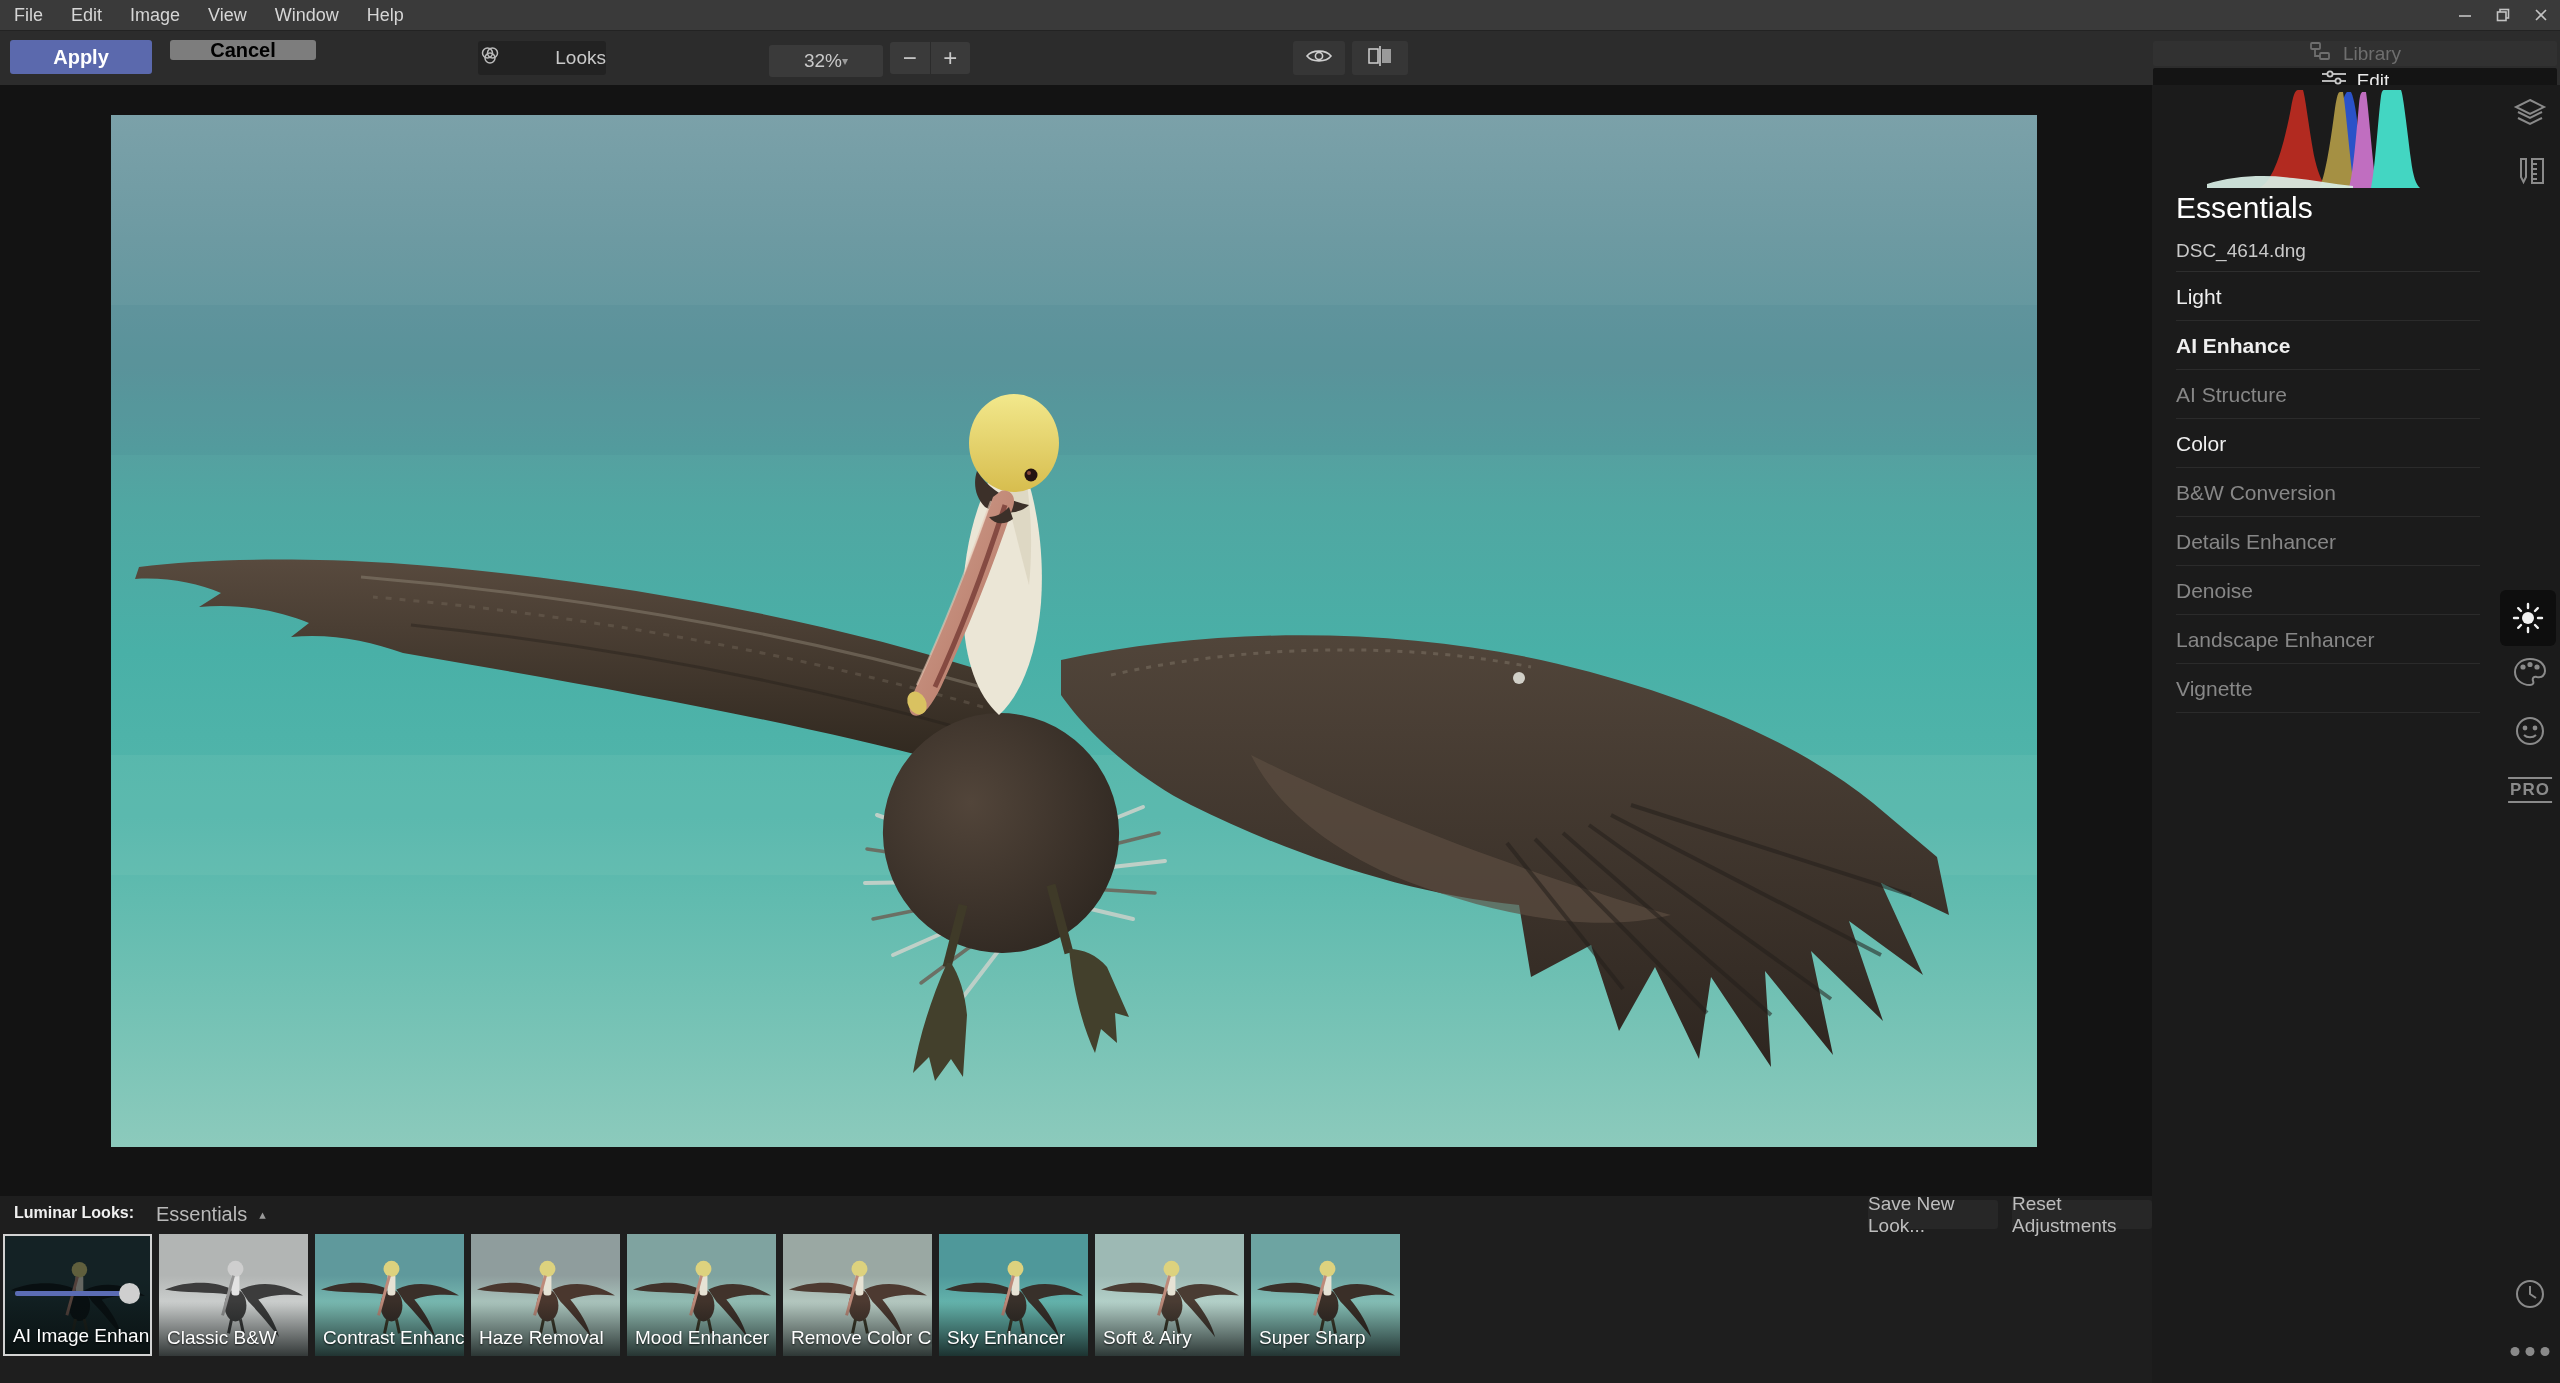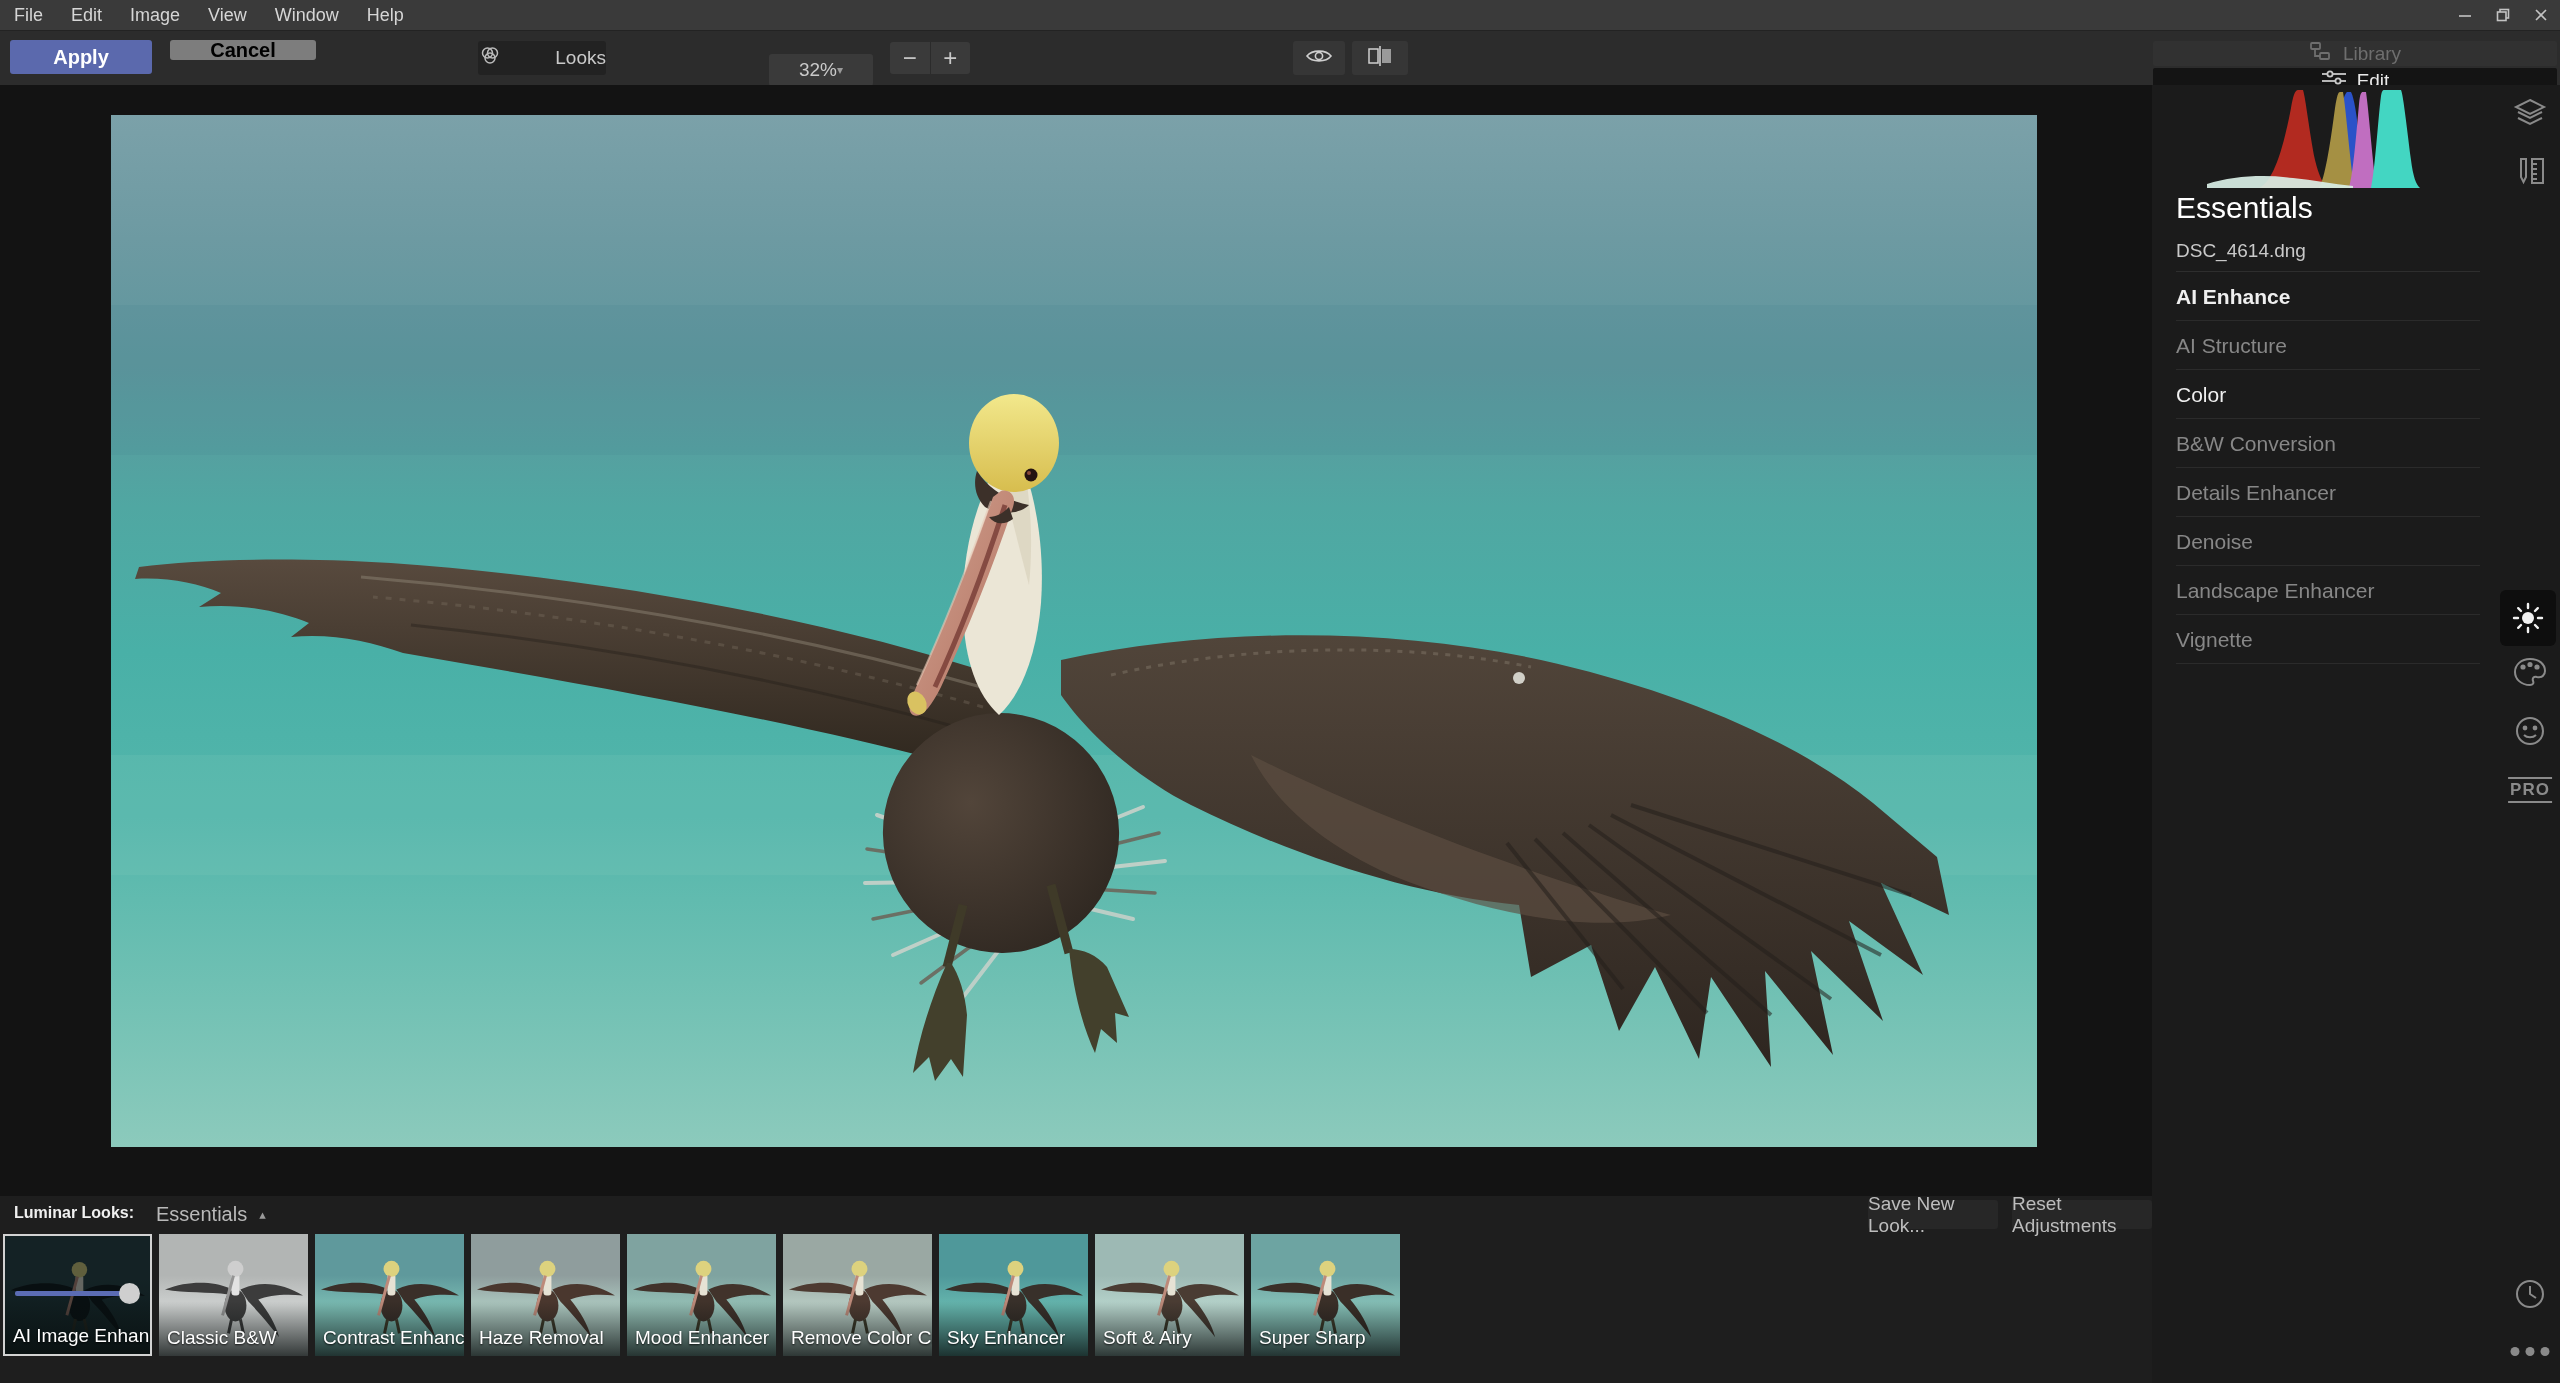--- a/index.html
+++ b/index.html
@@ -20,21 +20,21 @@
              background:#2c2c2c; border-top:1px solid #232323; }
   .btn-apply { position:absolute; left:10px; top:9px; width:142px; height:34px;
                background:#5b69ad; border-radius:3px; color:#fff; font-size:20px; font-weight:bold;
                display:flex; align-items:center; justify-content:center; }
   .btn-cancel { position:absolute; left:170px; top:9px; width:146px; height:20px;
                 background:#7d7d7d; border-radius:3px; color:#000000; font-size:20px; font-weight:600;
                 display:flex; align-items:center; justify-content:center; }
   .btn-looks { position:absolute; left:478px; top:10px; width:128px; height:34px;
                background:#222222; border-radius:3px; color:#c9c9c9; font-size:19px;
                display:flex; align-items:center; justify-content:space-between; gap:9px; }
-  .zoom-dd { position:absolute; left:769px; top:23px; width:104px; height:32px;
+  .zoom-dd { position:absolute; left:769px; top:14px; width:114px; height:32px;
              background:#3a3a3a; border-radius:3px; color:#c9c9c9; font-size:19px;
              display:flex; align-items:center; justify-content:center; }
   .zoom-dd .caret { font-size:12px; color:#9a9a9a; }
   .zoom-pm { position:absolute; left:890px; top:11px; width:80px; height:32px;
              background:#3a3a3a; border-radius:3px; display:flex; }
   .zoom-pm > div { flex:1; display:flex; align-items:center; justify-content:center;
                    color:#c9c9c9; font-size:24px; line-height:1; }
   .zoom-pm .pm-minus { border-right:1px solid #2b2b2b; }
   .btn-eye { position:absolute; left:1293px; top:10px; width:52px; height:34px;
              background:#363636; border-radius:3px; display:flex; align-items:center; justify-content:center; }
@@ -460,20 +460,21 @@
         <path d="M146 98 C150 84 153 48 156 14 C157 4 158 2 160 2 L163 2 C166 24 169 64 173 98 Z" fill="#c06ec0"></path>
         <path d="M168 98 C172 80 175 30 178 6 C179 0 180 0 182 0 L198 0 C200 4 203 30 208 70 C210 86 213 95 217 98 Z" fill="#43d6c2"></path>
         <path d="M4 94 C30 86 60 84 90 88 C110 90 130 94 150 96 L150 98 L4 98 Z" opacity="0.92" fill="#d9efe6"></path>
       </g>
     </svg>
 
     <div class="panel-title">Essentials</div>
     <div class="panel-file">DSC_4614.dng</div>
     <div class="panel-div"></div>
     <ul class="filter-list" id="filter-list">
+        <li class="active">Light</li>
         <li class="active bold">AI Enhance</li>
         <li class="inactive">AI Structure</li>
         <li class="active">Color</li>
         <li class="inactive">B&amp;W Conversion</li>
         <li class="inactive">Details Enhancer</li>
         <li class="inactive">Denoise</li>
         <li class="inactive">Landscape Enhancer</li>
         <li class="inactive">Vignette</li>
       </ul>
 

